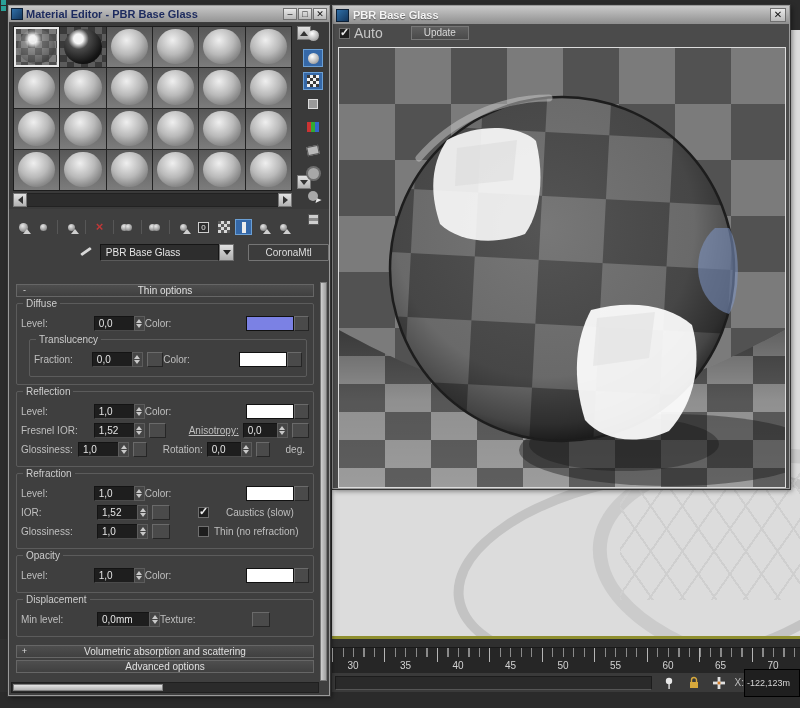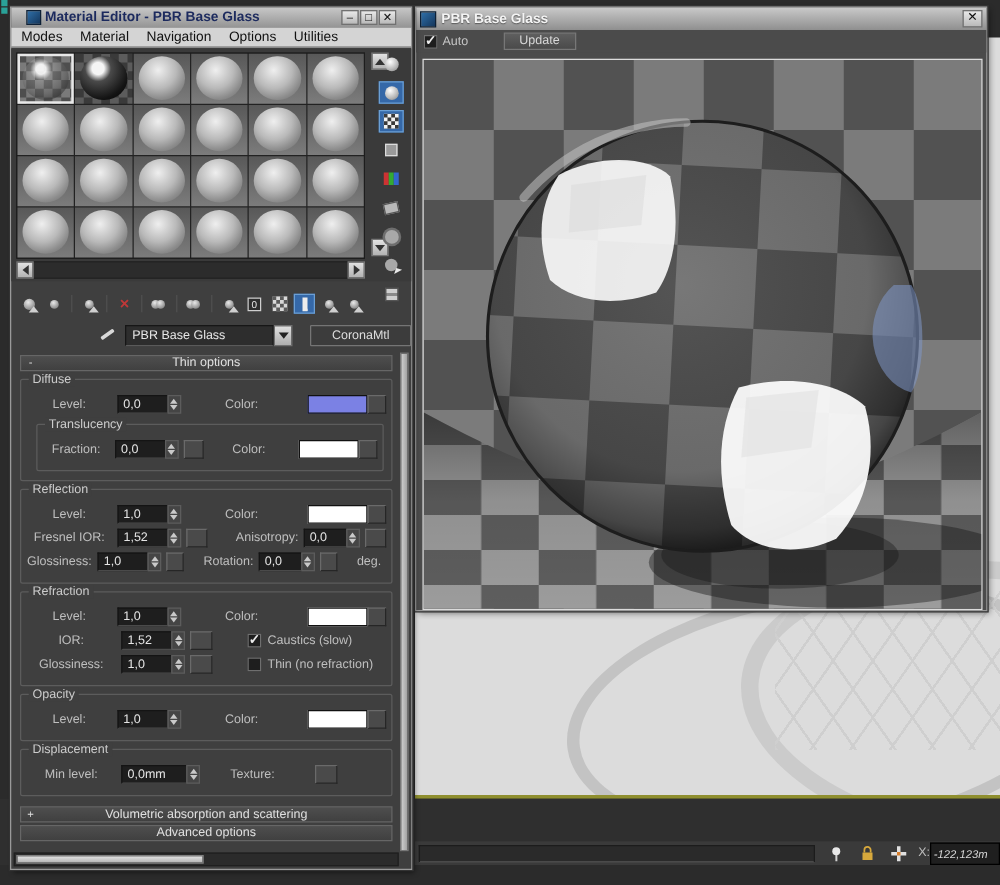--- a/index.html
+++ b/index.html
@@ -23,46 +23,46 @@
   #ruler { position:absolute; left:332px; top:8px; width:468px; height:26px; background:#262626; border-top:1px solid #1a1a1a;}
   #ruler .ticks { position:absolute; left:0; top:0; width:468px; height:9px;
       background:repeating-linear-gradient(90deg,#8a8a8a 0 1px,transparent 1px 10.5px); }
   #ruler .ticks-major { position:absolute; left:0; top:0; width:468px; height:14px;
       background:repeating-linear-gradient(90deg,#b5b5b5 0 1px,transparent 1px 52.5px); }
   #ruler .tlabel { position:absolute; top:12px; font-size:10px; color:#d2d2d2; transform:translateX(-50%); }
   #status-row { position:absolute; left:332px; top:34px; width:468px; height:19px; background:#3a3a3a; display:flex; align-items:center; }
   #status-field { width:352px; height:14px; margin-left:3px; background:#2a2a2a; border:1px solid #1c1c1c; border-bottom-color:#555; }
   .st-icon { width:16px; height:16px; margin-left:9px; position:relative; }
   #status-x { color:#bdbdbd; font-size:10px; margin-left:8px; }
-  #x-value { width:56px; height:18px; background:#1f1f1f; border:1px solid #000; color:#d6d6d6; font-size:9px; font-family:"Liberation Sans",sans-serif; padding:0 2px;font-style:italic; }
+  #x-value { width:56px; height:28px; background:#1f1f1f; border:1px solid #000; color:#d6d6d6; font-size:9px; font-family:"Liberation Sans",sans-serif; padding:0 2px; }
 
   
-  .dk-label { color:#c6c6c6; font-size:10px; }
+  .dk-label { color:#c6c6c6; font-size:14px; }
   .spin { display:flex; height:15px; }
   .spin .val { background:#1e1e1e; border:1px solid #141414; border-bottom-color:#4a4a4a; border-right:none; color:#e4e4e4; font-size:10px; padding:1px 3px 0 4px; }
   .spin .arrows { width:11px; background:#454545; border:1px solid #5c5c5c; display:flex; flex-direction:column; align-items:center; justify-content:space-evenly; }
   .tri-up { width:0;height:0;border-left:3px solid transparent;border-right:3px solid transparent;border-bottom:4px solid #c9c9c9; }
   .tri-dn { width:0;height:0;border-left:3px solid transparent;border-right:3px solid transparent;border-top:4px solid #c9c9c9; }
   .map-btn { width:18px; height:15px; background:#4a4a4a; border:1px solid #6a6a6a; border-right-color:#262626; border-bottom-color:#262626; margin-left:4px; }
   .swatch-wrap { display:flex; height:15px; }
   .swatch { width:48px; height:15px; border:1px solid #111; }
   .swatch-side { width:15px; height:15px; background:#4a4a4a; border:1px solid #6a6a6a; border-right-color:#262626; border-bottom-color:#262626; }
   .cb { width:11px; height:11px; background:#1e1e1e; border:1px solid #6f6f6f; position:relative; flex:none; }
   .cb.checked::after { content:"✓"; position:absolute; left:0px; top:-3px; color:#ececec; font-size:11px; font-weight:bold; }
   .fieldset { position:relative; border:1px solid #5c5c5c; border-radius:2px; margin:6px 5px 0 5px; padding:9px 4px 5px 4px; }
   .fieldset > .fs-title { position:absolute; top:-6px; left:6px; background:#3f3f3f; padding:0 3px; color:#cscsc; color:#cccccc; font-size:10px; }
   .prow { display:flex; align-items:center; margin:3px 0 4px 0; }
-  .prow .lbl { width:72px; text-align:center; margin-right:4px; color:#bfbfbf; font-size:10px; }
+  .prow .lbl { width:72px; text-align:left; margin-right:4px; color:#bfbfbf; font-size:10px; }
   .prow .lbl2 { width:62px; text-align:right; margin-right:4px; color:#bfbfbf; font-size:10px; }
   .rollout { height:13px; background:linear-gradient(#4e4e4e,#404040); border:1px solid #666; margin:2px 5px 0 5px; position:relative; text-align:center; color:#e0e0e0; font-size:10px; line-height:12px; }
   .rollout .pm { position:absolute; left:3px; top:1px; width:9px; height:9px; line-height:8px; font-size:9px; color:#ddd; text-align:center; }
 
   
   #me-win { left:8px; top:5px; width:322px; height:691px; background:#3f3f3f; border:1px solid #9a9a9a; outline:1px solid #333; box-shadow:2px 2px 4px rgba(0,0,0,.5); z-index:10; }
-  #me-title { height:16px; background:linear-gradient(#c7c7c7,#949494); display:flex; align-items:center; padding:0 12px; }
+  #me-title { height:16px; background:linear-gradient(#c7c7c7,#949494); display:flex; align-items:center; padding:0 2px; }
   #me-title .wicon { width:12px; height:12px; background:linear-gradient(135deg,#2f6fa8,#14365c); border:1px solid #0d2036; margin-right:3px; flex:none; }
   #me-title .ttext { font-size:11px; font-weight:bold; color:#1c2a5e; flex:1; white-space:nowrap; overflow:hidden; }
   .winbtn { width:14px; height:12px; background:linear-gradient(#e9e9e9,#b9b9b9); border:1px solid #707070; font-size:9px; line-height:10px; text-align:center; color:#111; margin-left:1px; flex:none; }
   #me-menubar { height:16px; background:#d4d4d4; border-bottom:1px solid #8c8c8c; display:flex; align-items:center; padding-left:8px; gap:14px; }
   #me-menubar .menu { font-size:11px; color:#111; }
 
   #sample-panel { position:relative; height:186px; background:#3a3a3a; margin-top:1px; }
   #slot-grid { position:absolute; left:4px; top:3px; width:279px; height:165px; display:grid; grid-template-columns:repeat(6,1fr); grid-template-rows:repeat(4,1fr); gap:1px; background:#222; border:1px solid #1d1d1d; }
   .slot { position:relative; background:linear-gradient(#585858,#7c7c7c); overflow:hidden; }
   .slot .ball { position:absolute; left:9%; top:4%; width:82%; height:88%; border-radius:50%;
@@ -142,20 +142,35 @@
   </div>
 
   <div id="slide-bg" class="abs" data-interactable="false">
     <div class="swoosh1" data-interactable="false"></div>
     <div class="swoosh2" data-interactable="false"></div>
     <div class="grid-deco" data-interactable="false"></div>
   </div>
   <div id="olive-line" class="abs" data-interactable="false"></div>
 
   <div id="timeline" class="abs" data-interactable="false">
+    <div id="ruler" data-interactable="true">
+      <div class="ticks" data-interactable="false"></div>
+      <div class="ticks-major" data-interactable="false"></div>
+      <div id="tick-labels" data-interactable="false">
+          <span class="tlabel" data-interactable="false" style="left: 21px;">30</span>
+          <span class="tlabel" data-interactable="false" style="left: 73.5px;">35</span>
+          <span class="tlabel" data-interactable="false" style="left: 126px;">40</span>
+          <span class="tlabel" data-interactable="false" style="left: 178.5px;">45</span>
+          <span class="tlabel" data-interactable="false" style="left: 231px;">50</span>
+          <span class="tlabel" data-interactable="false" style="left: 283.5px;">55</span>
+          <span class="tlabel" data-interactable="false" style="left: 336px;">60</span>
+          <span class="tlabel" data-interactable="false" style="left: 388.5px;">65</span>
+          <span class="tlabel" data-interactable="false" style="left: 441px;">70</span>
+        </div>
+    </div>
     <div id="status-row" data-interactable="false">
       <div id="status-field" data-interactable="false"></div>
       <div class="st-icon" data-interactable="true">
         <svg width="16" height="16">
             <circle cx="8" cy="6" r="3.2" fill="#e8e8e8"></circle>
             <rect x="7.3" y="9" width="1.6" height="5" fill="#cfcfcf"></rect>
           </svg>
       </div>
       <div class="st-icon" data-interactable="true">
         <svg width="16" height="16">
@@ -234,27 +249,20 @@
   </div>
 
   <div id="me-win" class="abs" data-interactable="false">
     <div id="me-title" data-interactable="true">
       <div class="wicon" data-interactable="false"></div>
       <span class="ttext" data-interactable="false">Material Editor - PBR Base Glass</span>
       <div class="winbtn" data-interactable="true">–</div>
       <div class="winbtn" data-interactable="true">□</div>
       <div class="winbtn" data-interactable="true">✕</div>
     </div>
-    <div id="me-menubar" data-interactable="false">
-      <span class="menu" data-interactable="true">Modes</span>
-      <span class="menu" data-interactable="true">Material</span>
-      <span class="menu" data-interactable="true">Navigation</span>
-      <span class="menu" data-interactable="true">Options</span>
-      <span class="menu" data-interactable="true">Utilities</span>
-    </div>
 
     <div id="sample-panel" data-interactable="false">
       <div id="slot-grid" data-interactable="false">
           <div class="slot glass" data-interactable="true">
             <div class="ball" data-interactable="false"></div>
           </div>
           <div class="slot black" data-interactable="true">
             <div class="ball" data-interactable="false"></div>
           </div>
           <div class="slot" data-interactable="true">
@@ -502,21 +510,21 @@
         <div class="prow">
           <span class="lbl" data-interactable="false">Fresnel IOR:</span>
           <div class="spin" data-interactable="true">
             <div class="val" style="width:40px;">1,52</div>
             <div class="arrows">
                 <div class="tri-up"></div>
                 <div class="tri-dn"></div>
               </div>
           </div>
           <div class="map-btn" data-interactable="true"></div>
-          <span class="lbl2" style="width:76px;" data-interactable="false">Anisotropy:</span>
+          <span class="lbl2" style="width:76px;text-decoration:underline;" data-interactable="false">Anisotropy:</span>
           <div class="spin" data-interactable="true">
             <div class="val" style="width:34px;">0,0</div>
             <div class="arrows">
                 <div class="tri-up"></div>
                 <div class="tri-dn"></div>
               </div>
           </div>
           <div class="map-btn" data-interactable="true"></div>
         </div>
         <div class="prow">
@@ -564,21 +572,21 @@
           <div class="spin" data-interactable="true">
             <div class="val" style="width:40px;">1,52</div>
             <div class="arrows">
                 <div class="tri-up"></div>
                 <div class="tri-dn"></div>
               </div>
           </div>
           <div class="map-btn" data-interactable="true"></div>
           <div style="width:28px;"></div>
           <div class="cb checked" data-interactable="true"></div>
-          <span class="lbl" style="width:auto;text-align:left;margin-left:5px;" data-interactable="false">Caustics (slow)</span>
+          <span class="lbl" style="width:auto;text-align:left;margin-left:17px;" data-interactable="false">Caustics (slow)</span>
         </div>
         <div class="prow">
           <span class="lbl" data-interactable="false">Glossiness:</span>
           <div class="spin" data-interactable="true">
             <div class="val" style="width:40px;">1,0</div>
             <div class="arrows">
                 <div class="tri-up"></div>
                 <div class="tri-dn"></div>
               </div>
           </div>

